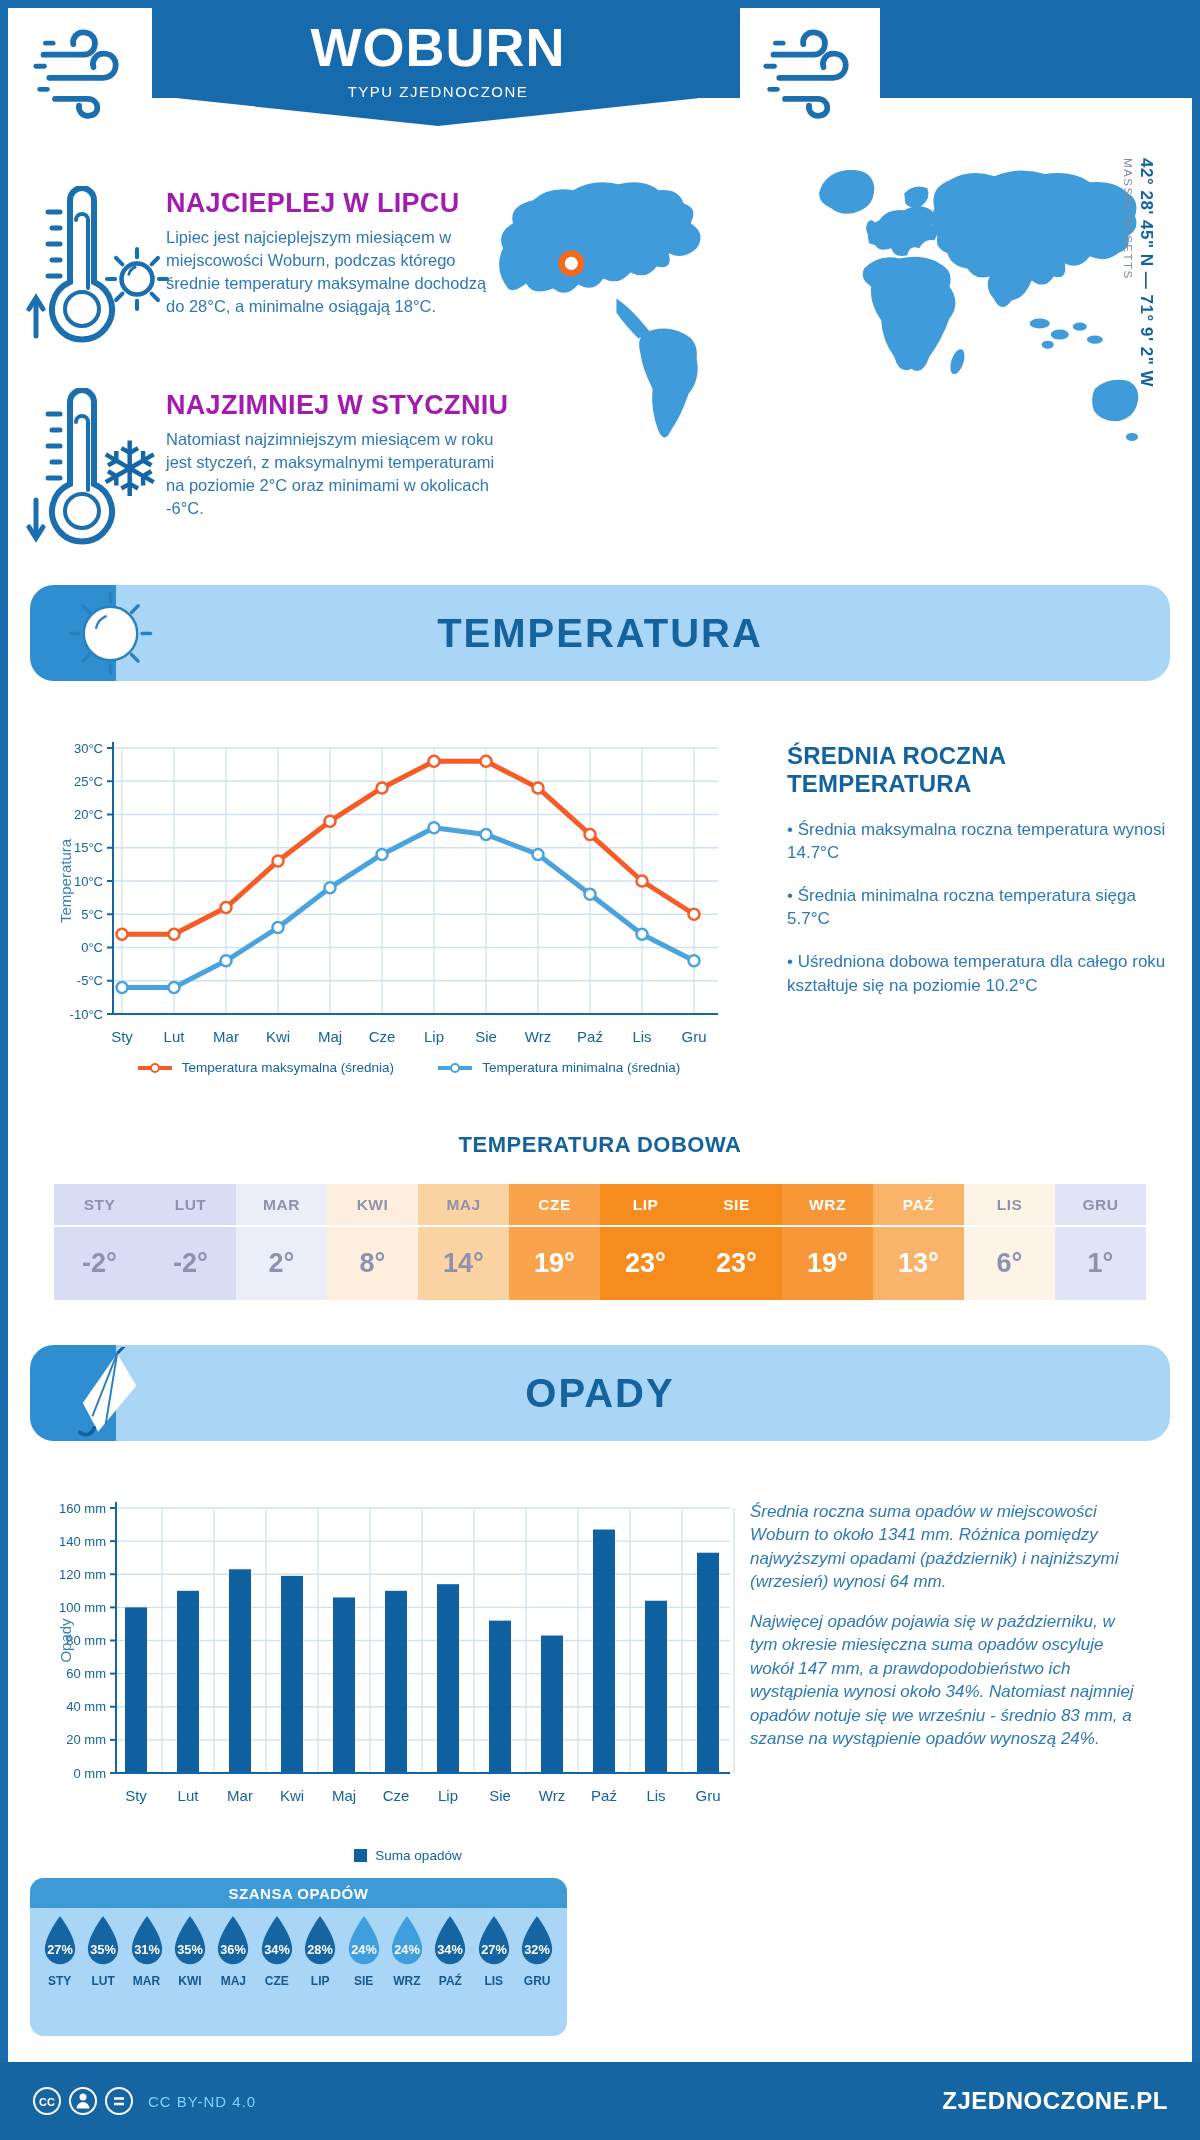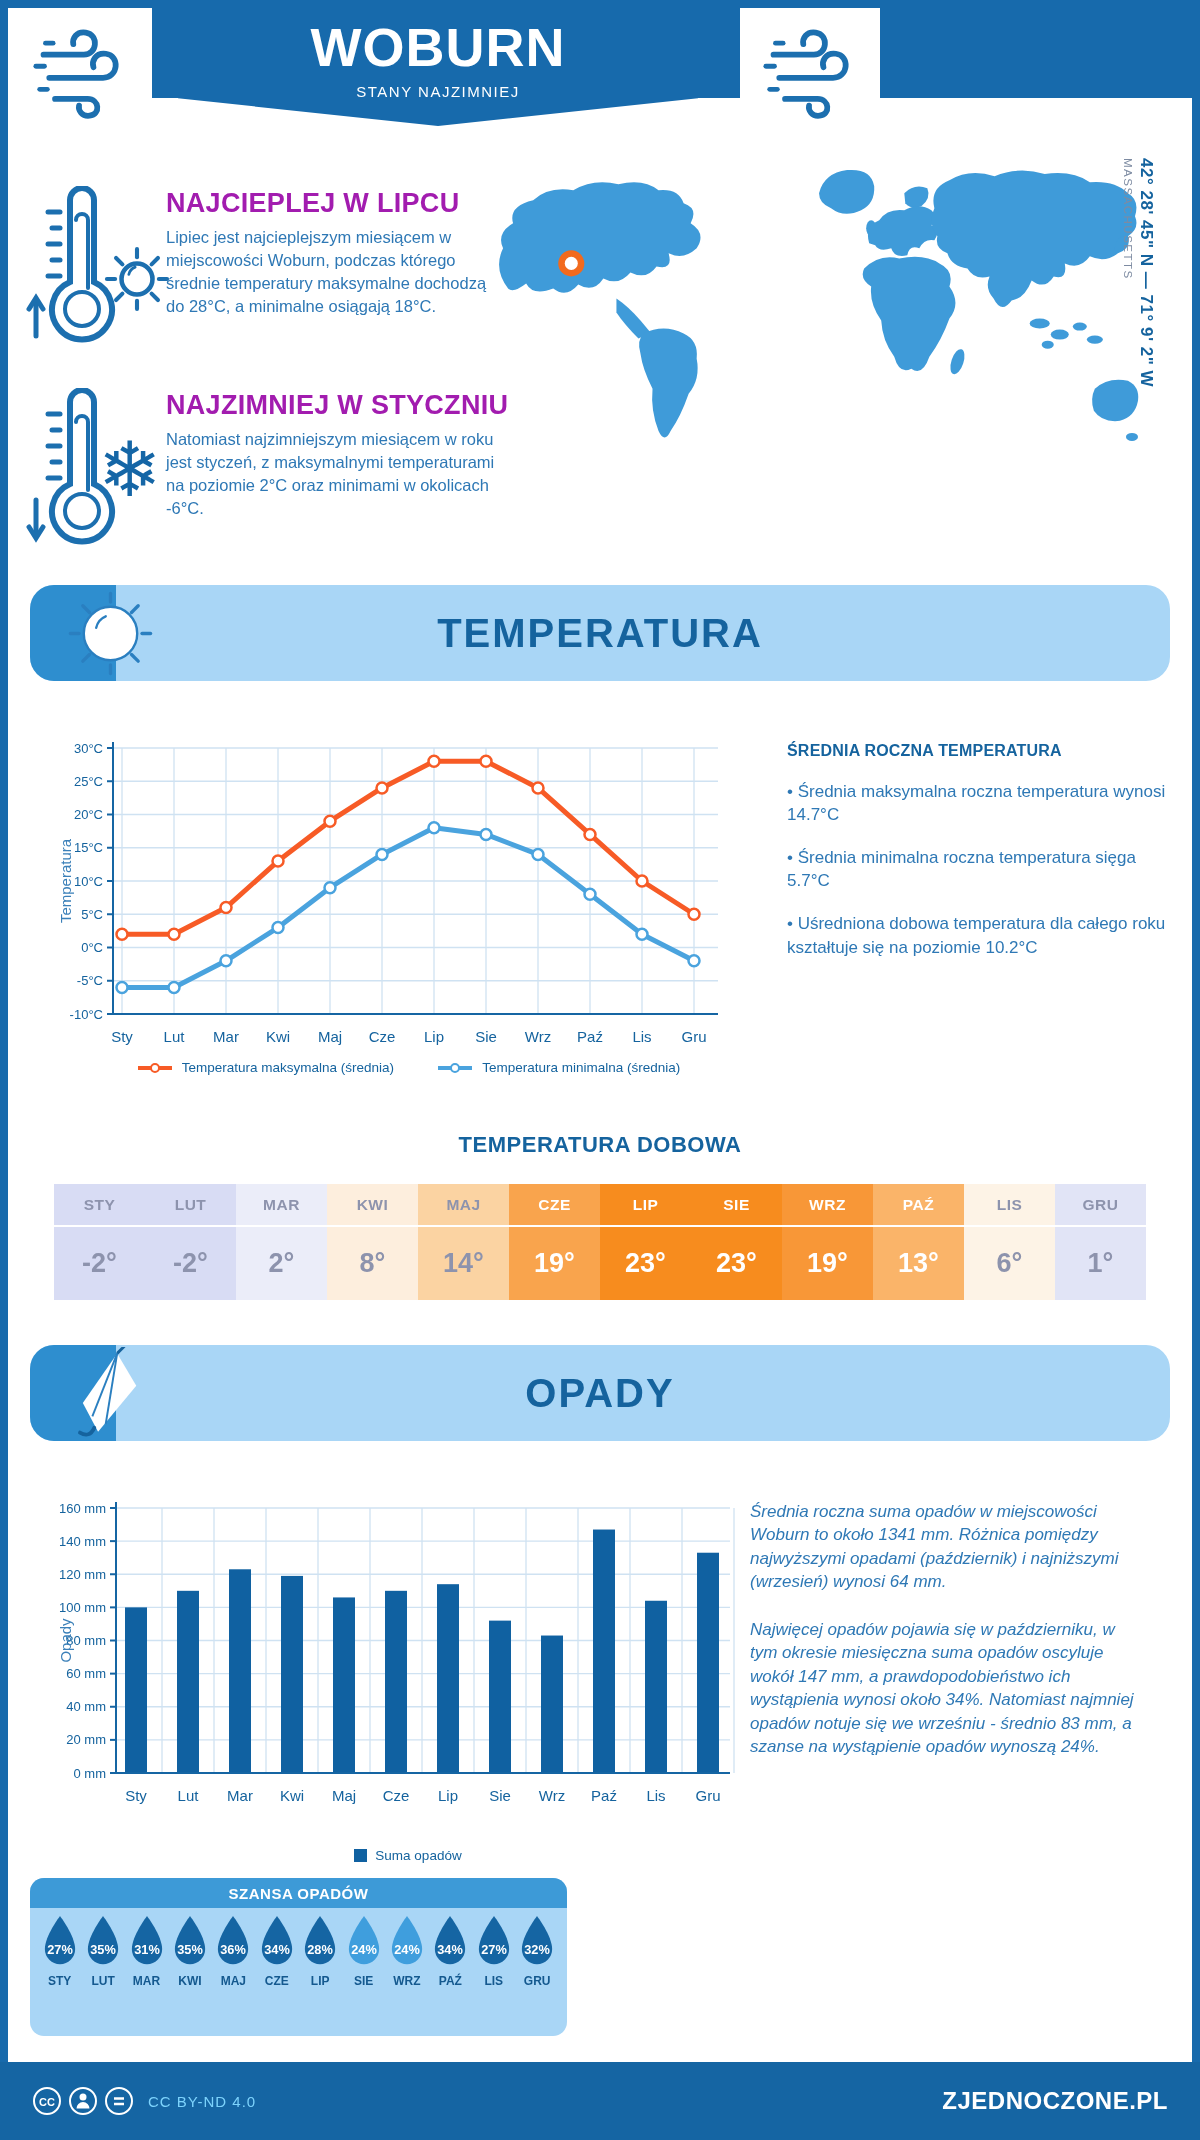--- a/index.html
+++ b/index.html
@@ -30,34 +30,34 @@
   .banner .bicon{position:absolute;left:28px;top:2px;}
   .banner .btitle{position:absolute;inset:0;display:flex;align-items:center;justify-content:center;
                   font-size:40px;font-weight:700;color:#15639e;letter-spacing:2px;}
   
   .legend{position:absolute;left:58px;width:700px;display:flex;justify-content:center;align-items:center;gap:42px;}
   .legend .item{display:flex;align-items:center;gap:8px;}
   .legend .lbl{font-size:13.5px;color:#15639e;}
   .legend .sq{width:13px;height:13px;display:inline-block;}
   
   .annual{position:absolute;left:787px;top:742px;width:386px;}
-  .annual h3{margin:0;font-size:16px;font-weight:700;color:#15639e;letter-spacing:.2px;}
+  .annual h3{margin:0;font-size:24px;font-weight:700;color:#15639e;letter-spacing:.2px;}
   .annual p{margin:20px 0 0;font-size:17px;line-height:1.36;color:#2e78b5;}
   
   .table-title{position:absolute;left:0;right:0;top:1132px;margin:0;text-align:center;
                font-size:22px;font-weight:700;color:#15639e;letter-spacing:.5px;}
   .daily{position:absolute;left:54px;top:1184px;width:1092px;display:flex;}
   .daily .cell{flex:1;}
   .daily .m{height:41px;display:flex;align-items:center;justify-content:center;
             font-size:15.5px;font-weight:700;letter-spacing:.5px;border-bottom:2px solid #fff;}
   .daily .v{height:73px;display:flex;align-items:center;justify-content:center;font-size:27px;font-weight:700;}
   
   .precip-text{position:absolute;left:750px;top:1500px;width:384px;font-style:italic;}
   .precip-text p{margin:0;font-size:17px;line-height:1.38;color:#2e78b5;}
-  .precip-text p + p{margin-top:24px;}
+  .precip-text p + p{margin-top:16px;}
   
   .chance{position:absolute;left:30px;top:1878px;width:537px;height:158px;background:#a9d6f6;border-radius:14px;}
   .chance .head{height:30px;background:#3d9ad7;border-radius:14px 14px 0 0;display:flex;align-items:center;justify-content:center;
                 color:#fff;font-size:15px;font-weight:700;letter-spacing:.5px;}
   .chance .drops{display:flex;padding:7px 8px 0;}
   .dropcell{width:8.333%;text-align:center;}
   .drop-month{margin-top:2px;font-size:12px;font-weight:700;color:#14598f;}
   
   .ptype{position:absolute;left:593px;top:1880px;width:430px;}
   .ptype h3{margin:0;font-size:20px;font-weight:700;color:#15639e;}
@@ -98,21 +98,21 @@
       </g>
       <g stroke="#1c6faf" stroke-width="5" stroke-linecap="round">
         <line x1="4" y1="46" x2="13" y2="46"></line>
           <line x1="8" y1="70" x2="16" y2="70"></line>
           <line x1="14" y1="22" x2="22" y2="22"></line>
       </g>
     </svg>
   </div>
   <div class="ribbon">
     <h1>WOBURN</h1>
-    <div class="sub">STANY NAJZIMNIEJ</div>
+    <div class="sub">TYPU ZJEDNOCZONE</div>
   </div>
 
   <svg class="abs" style="left:26px;top:186px" width="100" height="160" viewBox="0 0 100 160">
     <g stroke="#1c6faf" fill="none" stroke-linecap="round">
       <path stroke-width="6" d="M44 14 a12 12 0 0 1 24 0 V96 a30 30 0 1 1 -24 0 Z"></path>
       <path stroke-width="4" d="M50 34 a6 6 0 0 1 12 0 V102"></path>
       <circle stroke-width="4" cx="56" cy="123" r="17"></circle>
       <g stroke-width="5">
         <line x1="22" y1="26" x2="34" y2="26"></line>
           <line x1="26" y1="42" x2="34" y2="42"></line>

